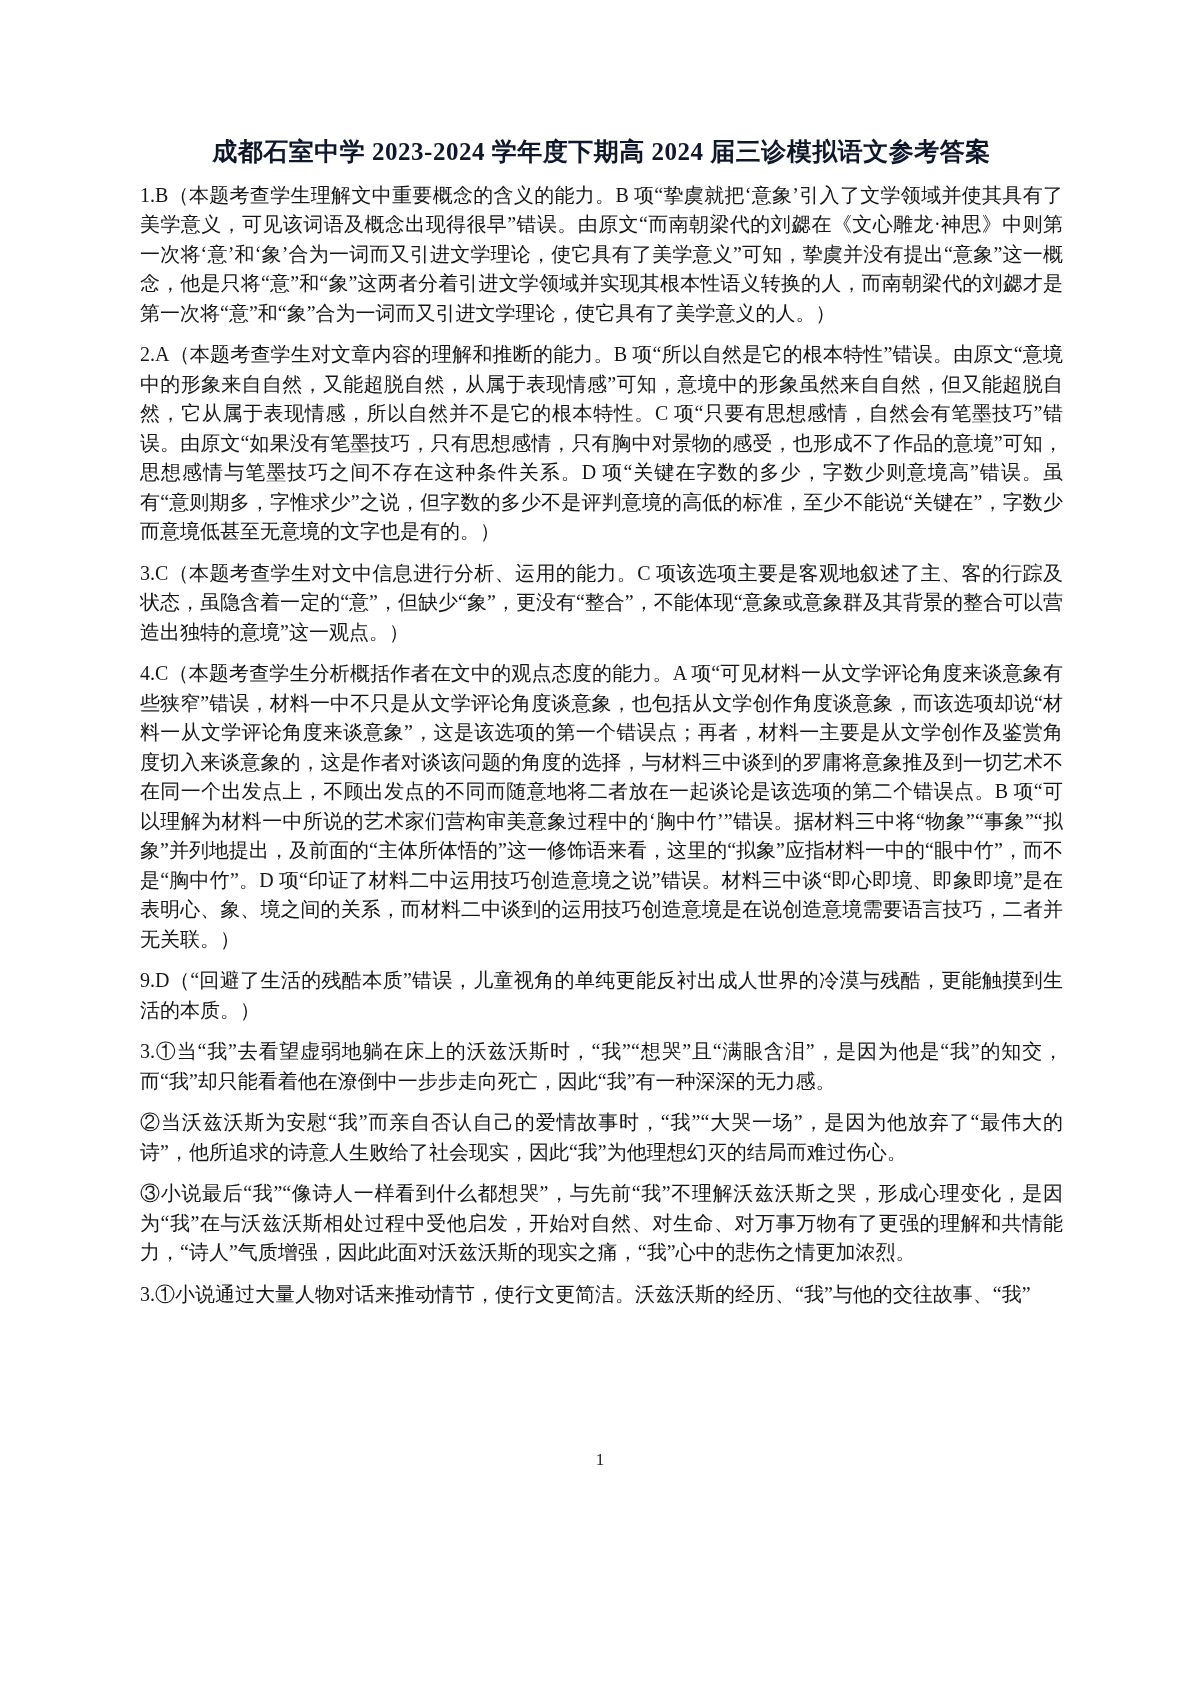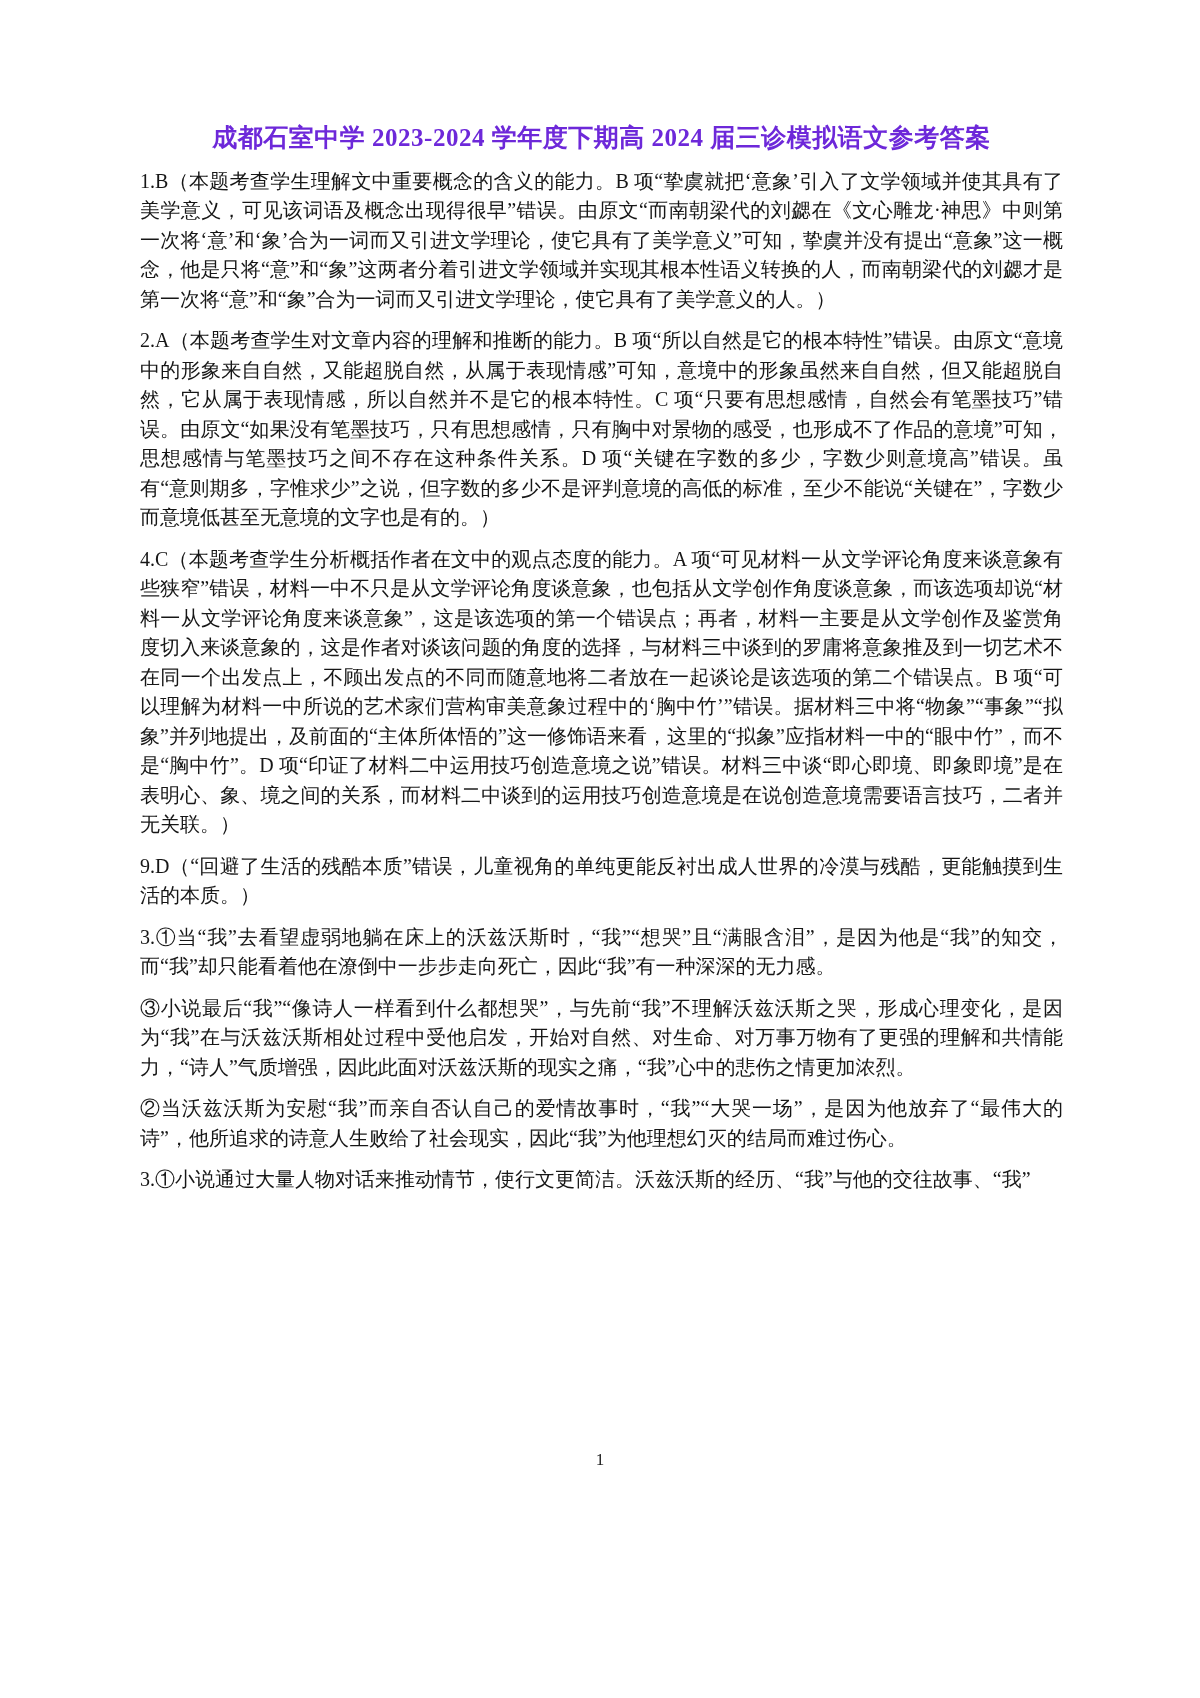--- a/index.html
+++ b/index.html
@@ -14,27 +14,27 @@
     font-family: "Liberation Serif", "DejaVu Serif", serif;
     overflow: hidden;
   }
   .content {
     position: absolute;
     left: 128px;
     top: 120px;
     width: 947px;
   }
   .title {
-    margin: 2px 0 12px 0;
+    margin: 16px 0 12px 0;
     font-size: 25px;
     font-weight: 700;
     text-align: center;
     letter-spacing: 0.5px;
     line-height: 1.3;
-    color: #6d28d9;
+    color: #0f172a;
   }
   .para {
     margin: 12px;
     font-size: 20px;
     line-height: 29.5px;
     text-align: justify;
     text-justify: inter-ideograph;
     word-break: break-all;
     color: #161616;
   }
@@ -49,21 +49,22 @@
   }
 </style>
 </head>
 <body>
 
 <div class="page">
   <div class="content">
     <h1 class="title">成都石室中学 2023-2024 学年度下期高 2024 届三诊模拟语文参考答案</h1>
     <p class="para">1.B（本题考查学生理解文中重要概念的含义的能力。B 项“挚虞就把‘意象’引入了文学领域并使其具有了美学意义，可见该词语及概念出现得很早”错误。由原文“而南朝梁代的刘勰在《文心雕龙·神思》中则第一次将‘意’和‘象’合为一词而又引进文学理论，使它具有了美学意义”可知，挚虞并没有提出“意象”这一概念，他是只将“意”和“象”这两者分着引进文学领域并实现其根本性语义转换的人，而南朝梁代的刘勰才是第一次将“意”和“象”合为一词而又引进文学理论，使它具有了美学意义的人。）</p>
     <p class="para">2.A（本题考查学生对文章内容的理解和推断的能力。B 项“所以自然是它的根本特性”错误。由原文“意境中的形象来自自然，又能超脱自然，从属于表现情感”可知，意境中的形象虽然来自自然，但又能超脱自然，它从属于表现情感，所以自然并不是它的根本特性。C 项“只要有思想感情，自然会有笔墨技巧”错误。由原文“如果没有笔墨技巧，只有思想感情，只有胸中对景物的感受，也形成不了作品的意境”可知，思想感情与笔墨技巧之间不存在这种条件关系。D 项“关键在字数的多少，字数少则意境高”错误。虽有“意则期多，字惟求少”之说，但字数的多少不是评判意境的高低的标准，至少不能说“关键在”，字数少而意境低甚至无意境的文字也是有的。）</p>
+    <p class="para">3.C（本题考查学生对文中信息进行分析、运用的能力。C 项该选项主要是客观地叙述了主、客的行踪及状态，虽隐含着一定的“意”，但缺少“象”，更没有“整合”，不能体现“意象或意象群及其背景的整合可以营造出独特的意境”这一观点。）</p>
     <p class="para">4.C（本题考查学生分析概括作者在文中的观点态度的能力。A 项“可见材料一从文学评论角度来谈意象有些狭窄”错误，材料一中不只是从文学评论角度谈意象，也包括从文学创作角度谈意象，而该选项却说“材料一从文学评论角度来谈意象”，这是该选项的第一个错误点；再者，材料一主要是从文学创作及鉴赏角度切入来谈意象的，这是作者对谈该问题的角度的选择，与材料三中谈到的罗庸将意象推及到一切艺术不在同一个出发点上，不顾出发点的不同而随意地将二者放在一起谈论是该选项的第二个错误点。B 项“可以理解为材料一中所说的艺术家们营构审美意象过程中的‘胸中竹’”错误。据材料三中将“物象”“事象”“拟象”并列地提出，及前面的“主体所体悟的”这一修饰语来看，这里的“拟象”应指材料一中的“眼中竹”，而不是“胸中竹”。D 项“印证了材料二中运用技巧创造意境之说”错误。材料三中谈“即心即境、即象即境”是在表明心、象、境之间的关系，而材料二中谈到的运用技巧创造意境是在说创造意境需要语言技巧，二者并无关联。）</p>
     <p class="para">9.D（“回避了生活的残酷本质”错误，儿童视角的单纯更能反衬出成人世界的冷漠与残酷，更能触摸到生活的本质。）</p>
     <p class="para">3.①当“我”去看望虚弱地躺在床上的沃兹沃斯时，“我”“想哭”且“满眼含泪”，是因为他是“我”的知交，而“我”却只能看着他在潦倒中一步步走向死亡，因此“我”有一种深深的无力感。</p>
+    <p class="para">②当沃兹沃斯为安慰“我”而亲自否认自己的爱情故事时，“我”“大哭一场”，是因为他放弃了“最伟大的诗”，他所追求的诗意人生败给了社会现实，因此“我”为他理想幻灭的结局而难过伤心。</p>
     <p class="para">③小说最后“我”“像诗人一样看到什么都想哭”，与先前“我”不理解沃兹沃斯之哭，形成心理变化，是因为“我”在与沃兹沃斯相处过程中受他启发，开始对自然、对生命、对万事万物有了更强的理解和共情能力，“诗人”气质增强，因此此面对沃兹沃斯的现实之痛，“我”心中的悲伤之情更加浓烈。</p>
-    <p class="para">②当沃兹沃斯为安慰“我”而亲自否认自己的爱情故事时，“我”“大哭一场”，是因为他放弃了“最伟大的诗”，他所追求的诗意人生败给了社会现实，因此“我”为他理想幻灭的结局而难过伤心。</p>
     <p class="para">3.①小说通过大量人物对话来推动情节，使行文更简洁。沃兹沃斯的经历、“我”与他的交往故事、“我”</p>
   </div>
   <div class="page-number">1</div>
 </div>
 
 </body></html>

